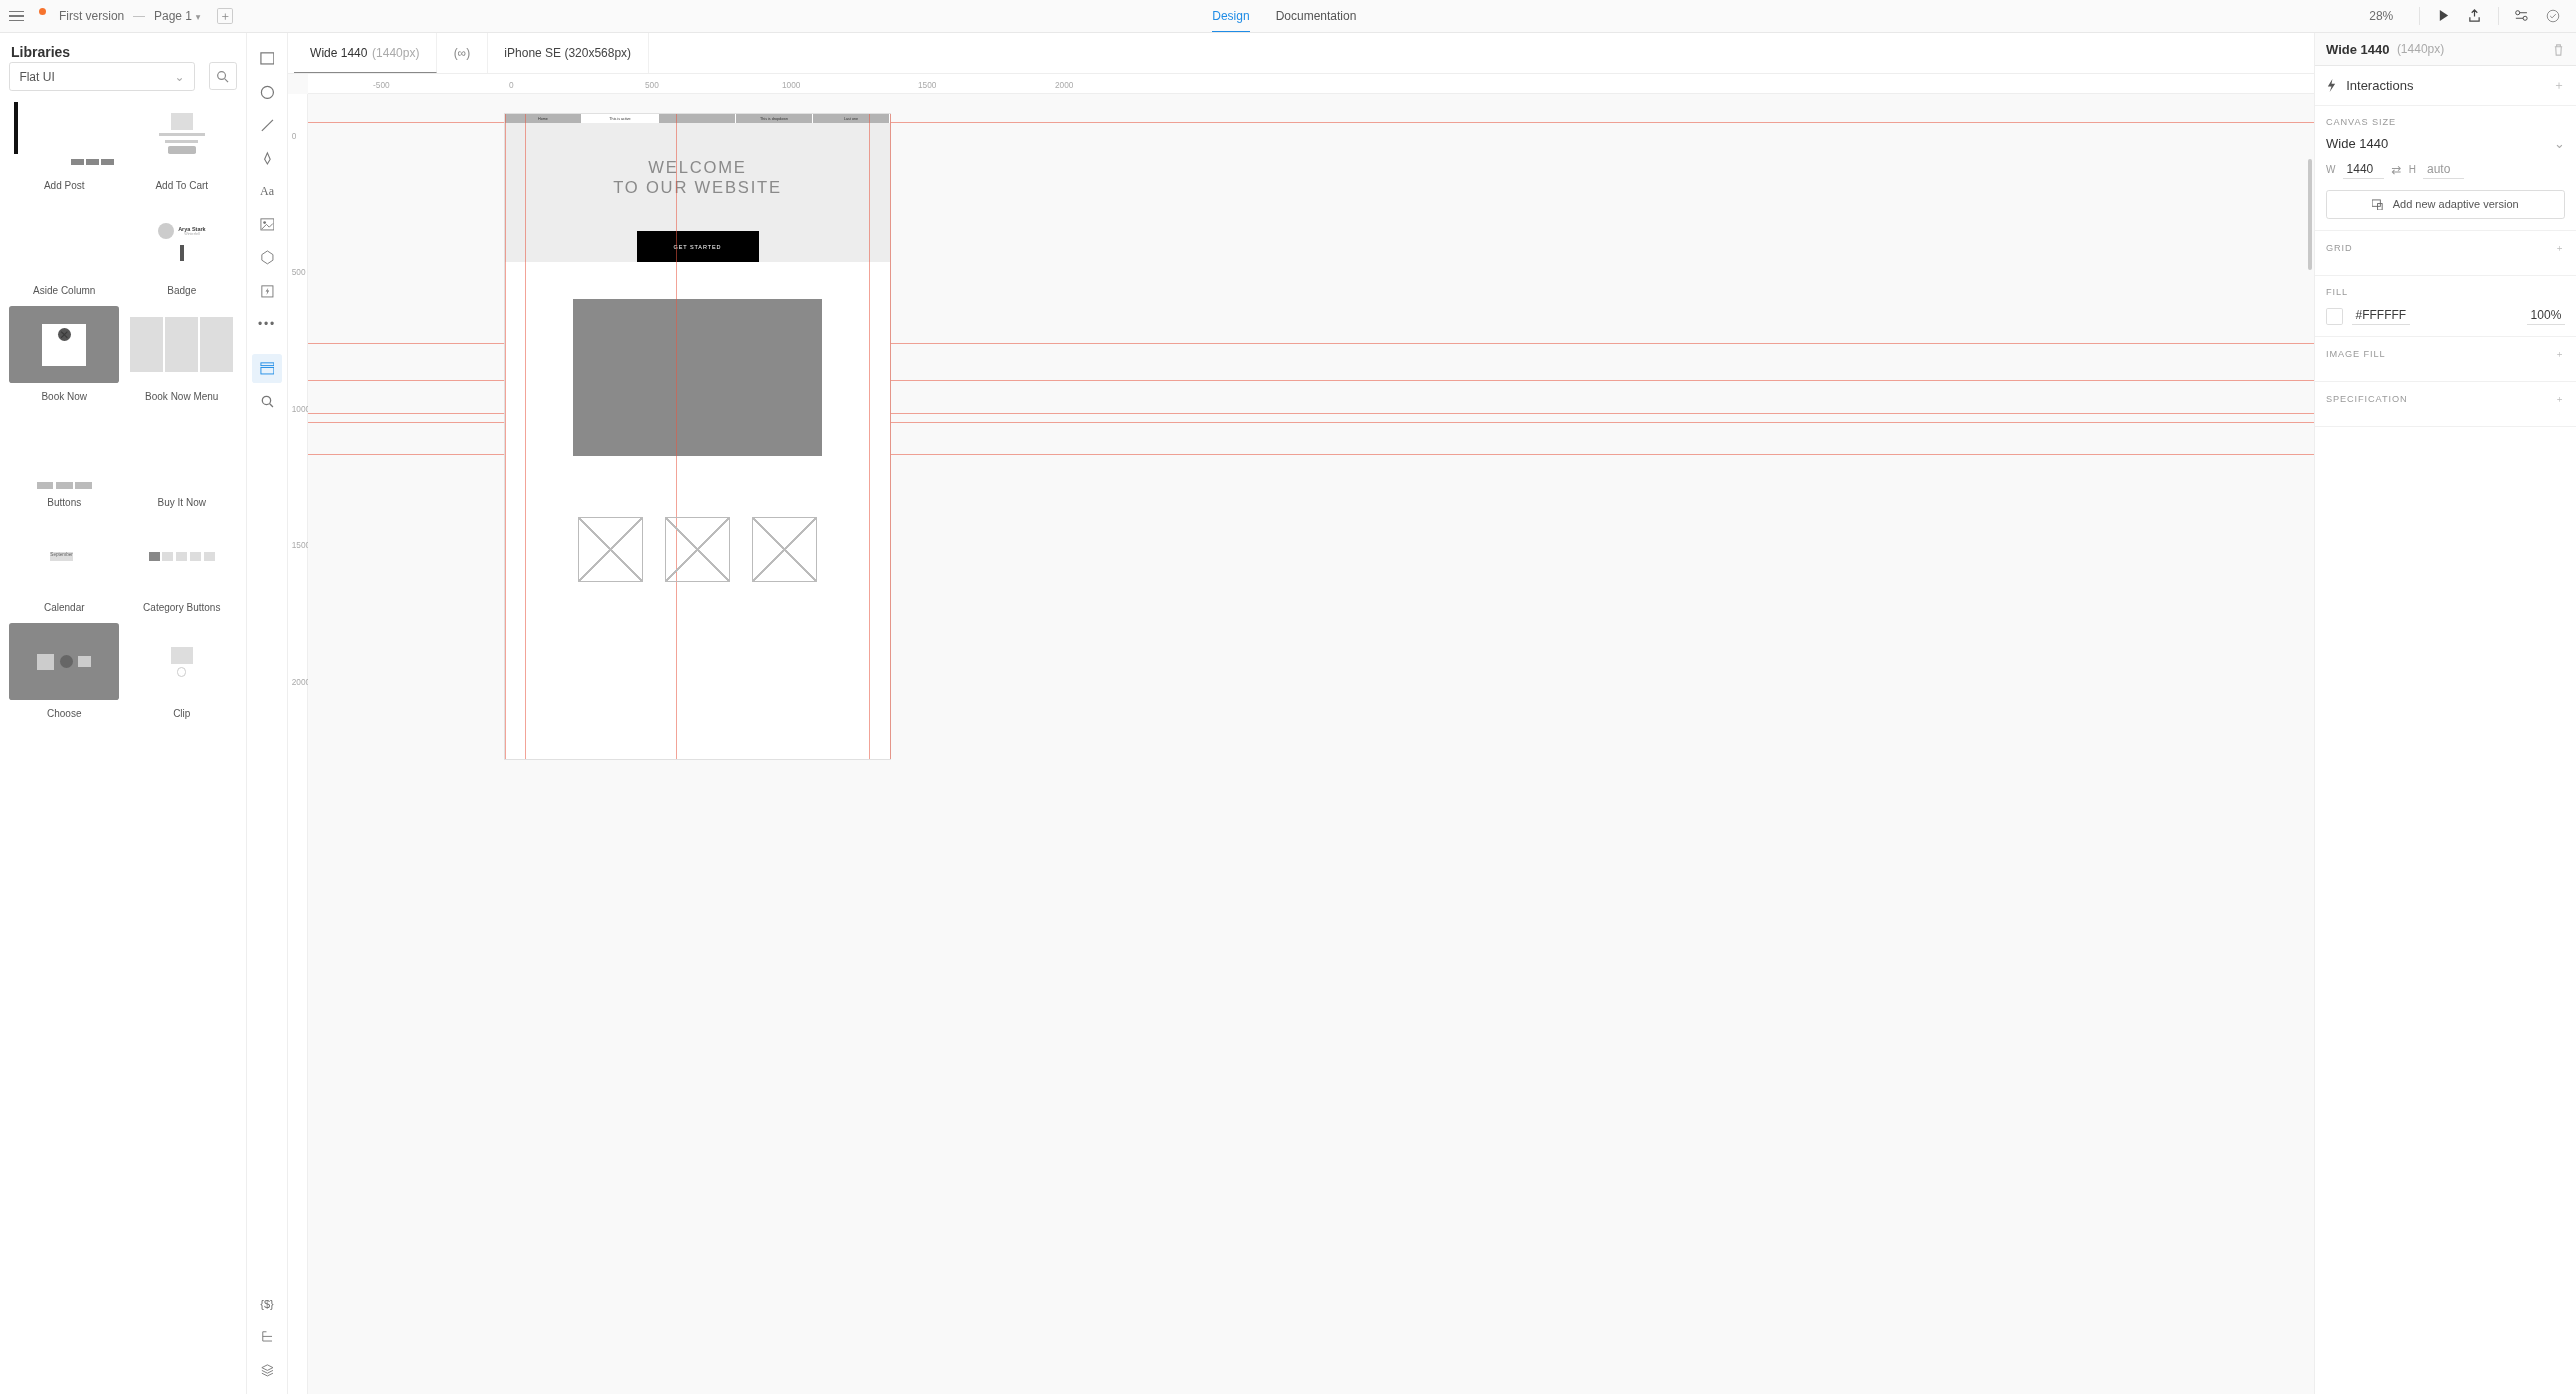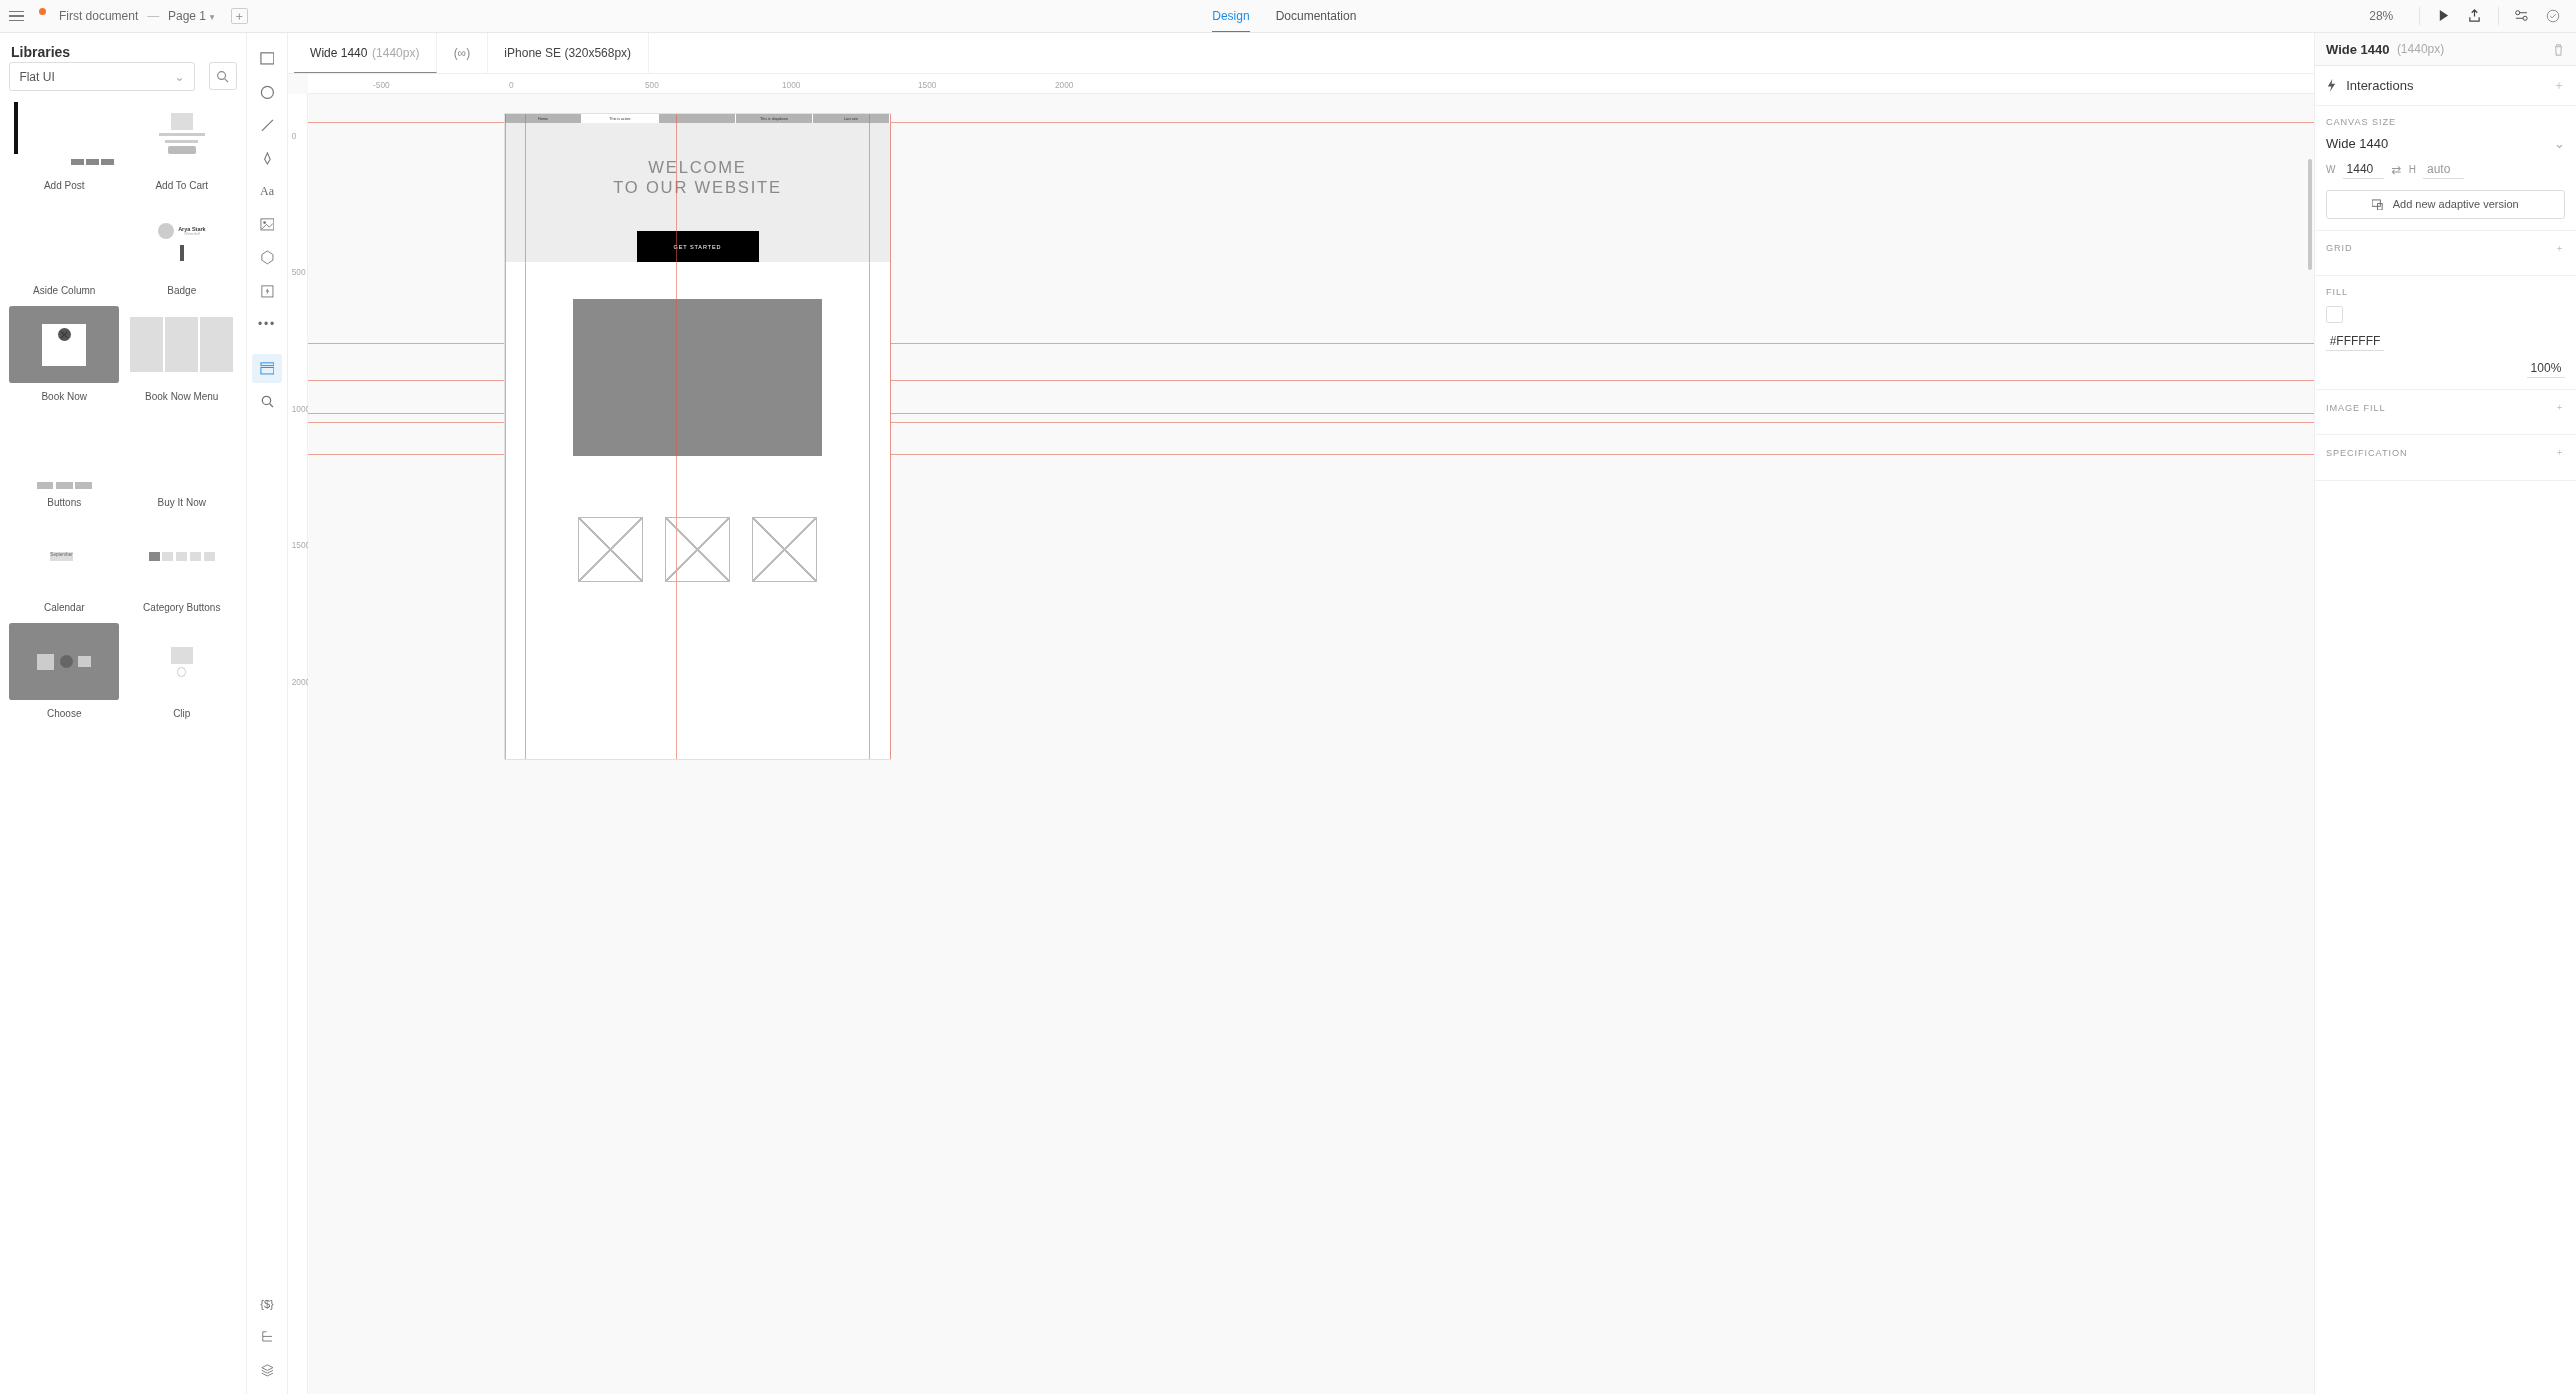--- a/index.html
+++ b/index.html
@@ -76,21 +76,21 @@
 .rp-label { font-size:9.2px; color:#999; letter-spacing:0.9px; text-transform:uppercase; margin-bottom:9.2px; display:flex; justify-content:space-between; align-items:center;}
 .rp-canvas-sel { display:flex; justify-content:space-between; align-items:center; color:#333; font-size:13px; cursor:pointer; margin-bottom:9.2px;}
 .rp-dims { display:flex; align-items:center; gap:7.4px; font-size:12px;}
 .rp-dims .lbl { color:#999; font-size:10px;}
 .rp-dims .val { border-bottom:0.9px solid #ddd; padding:1.8px 3.7px; min-width:41px;}
 .rp-dims .auto { color:#999;}
 .swap-icon { color:#999; cursor:pointer;}
 .rp-add-btn { margin-top:11px; border:0.9px solid #ddd; border-radius:2.8px; padding:7.4px; display:flex; align-items:center; justify-content:center; gap:7.4px; font-size:11px; color:#555; cursor:pointer;}
 .rp-check-row { display:flex; align-items:center; gap:7.4px; padding:3.7px 0; cursor:pointer;}
 .cb { width:13px; height:13px; border:0.9px solid #ccc; border-radius:1.8px;}
-.fill-row { display:flex; align-items:flex-start; gap:9.2px;flex-direction:column;}
+.fill-row { display:flex; align-items:flex-end; gap:9.2px;}
 .fill-swatch { width:16.6px; height:16.6px; border:0.9px solid #ddd; background:#fff; border-radius:1.8px; cursor:pointer;}
 .fill-val { border-bottom:0.9px solid #ddd; padding:1.8px 3.7px; font-size:12px;}
 .fill-op { border-bottom:0.9px solid #ddd; padding:1.8px 3.7px; font-size:12px; margin-left:auto;}
 svg { display:block; }
 
 
 .thumb-post { background:#fff; position:relative;}
 .thumb-post::before{content:"";position:absolute;left:4.6px;top:7.4px;width:4.6px;height:52px;background:#111;}
 .thumb-post .bar{position:absolute;bottom:7.4px;right:5.5px;display:flex;gap:1.8px;}
 .thumb-post .bar span{width:13px;height:5.5px;background:#888;}
@@ -136,21 +136,21 @@
 
 <div class="top-bar">
   <div class="top-left">
     <div class="menu-icon">
         <span></span>
         <span></span>
         <span></span>
       </div>
     <div class="logo-dot"></div>
     <div class="doc-title">
-      <span>First document</span>
+      <span>First version</span>
       <span class="doc-sep">—</span>
       <span class="chev-down">Page 1</span>
     </div>
     <div class="add-page-btn">＋</div>
   </div>
   <div class="top-center">
     <div class="top-tab active">Design</div>
     <div class="top-tab">Documentation</div>
   </div>
   <div class="top-right">

